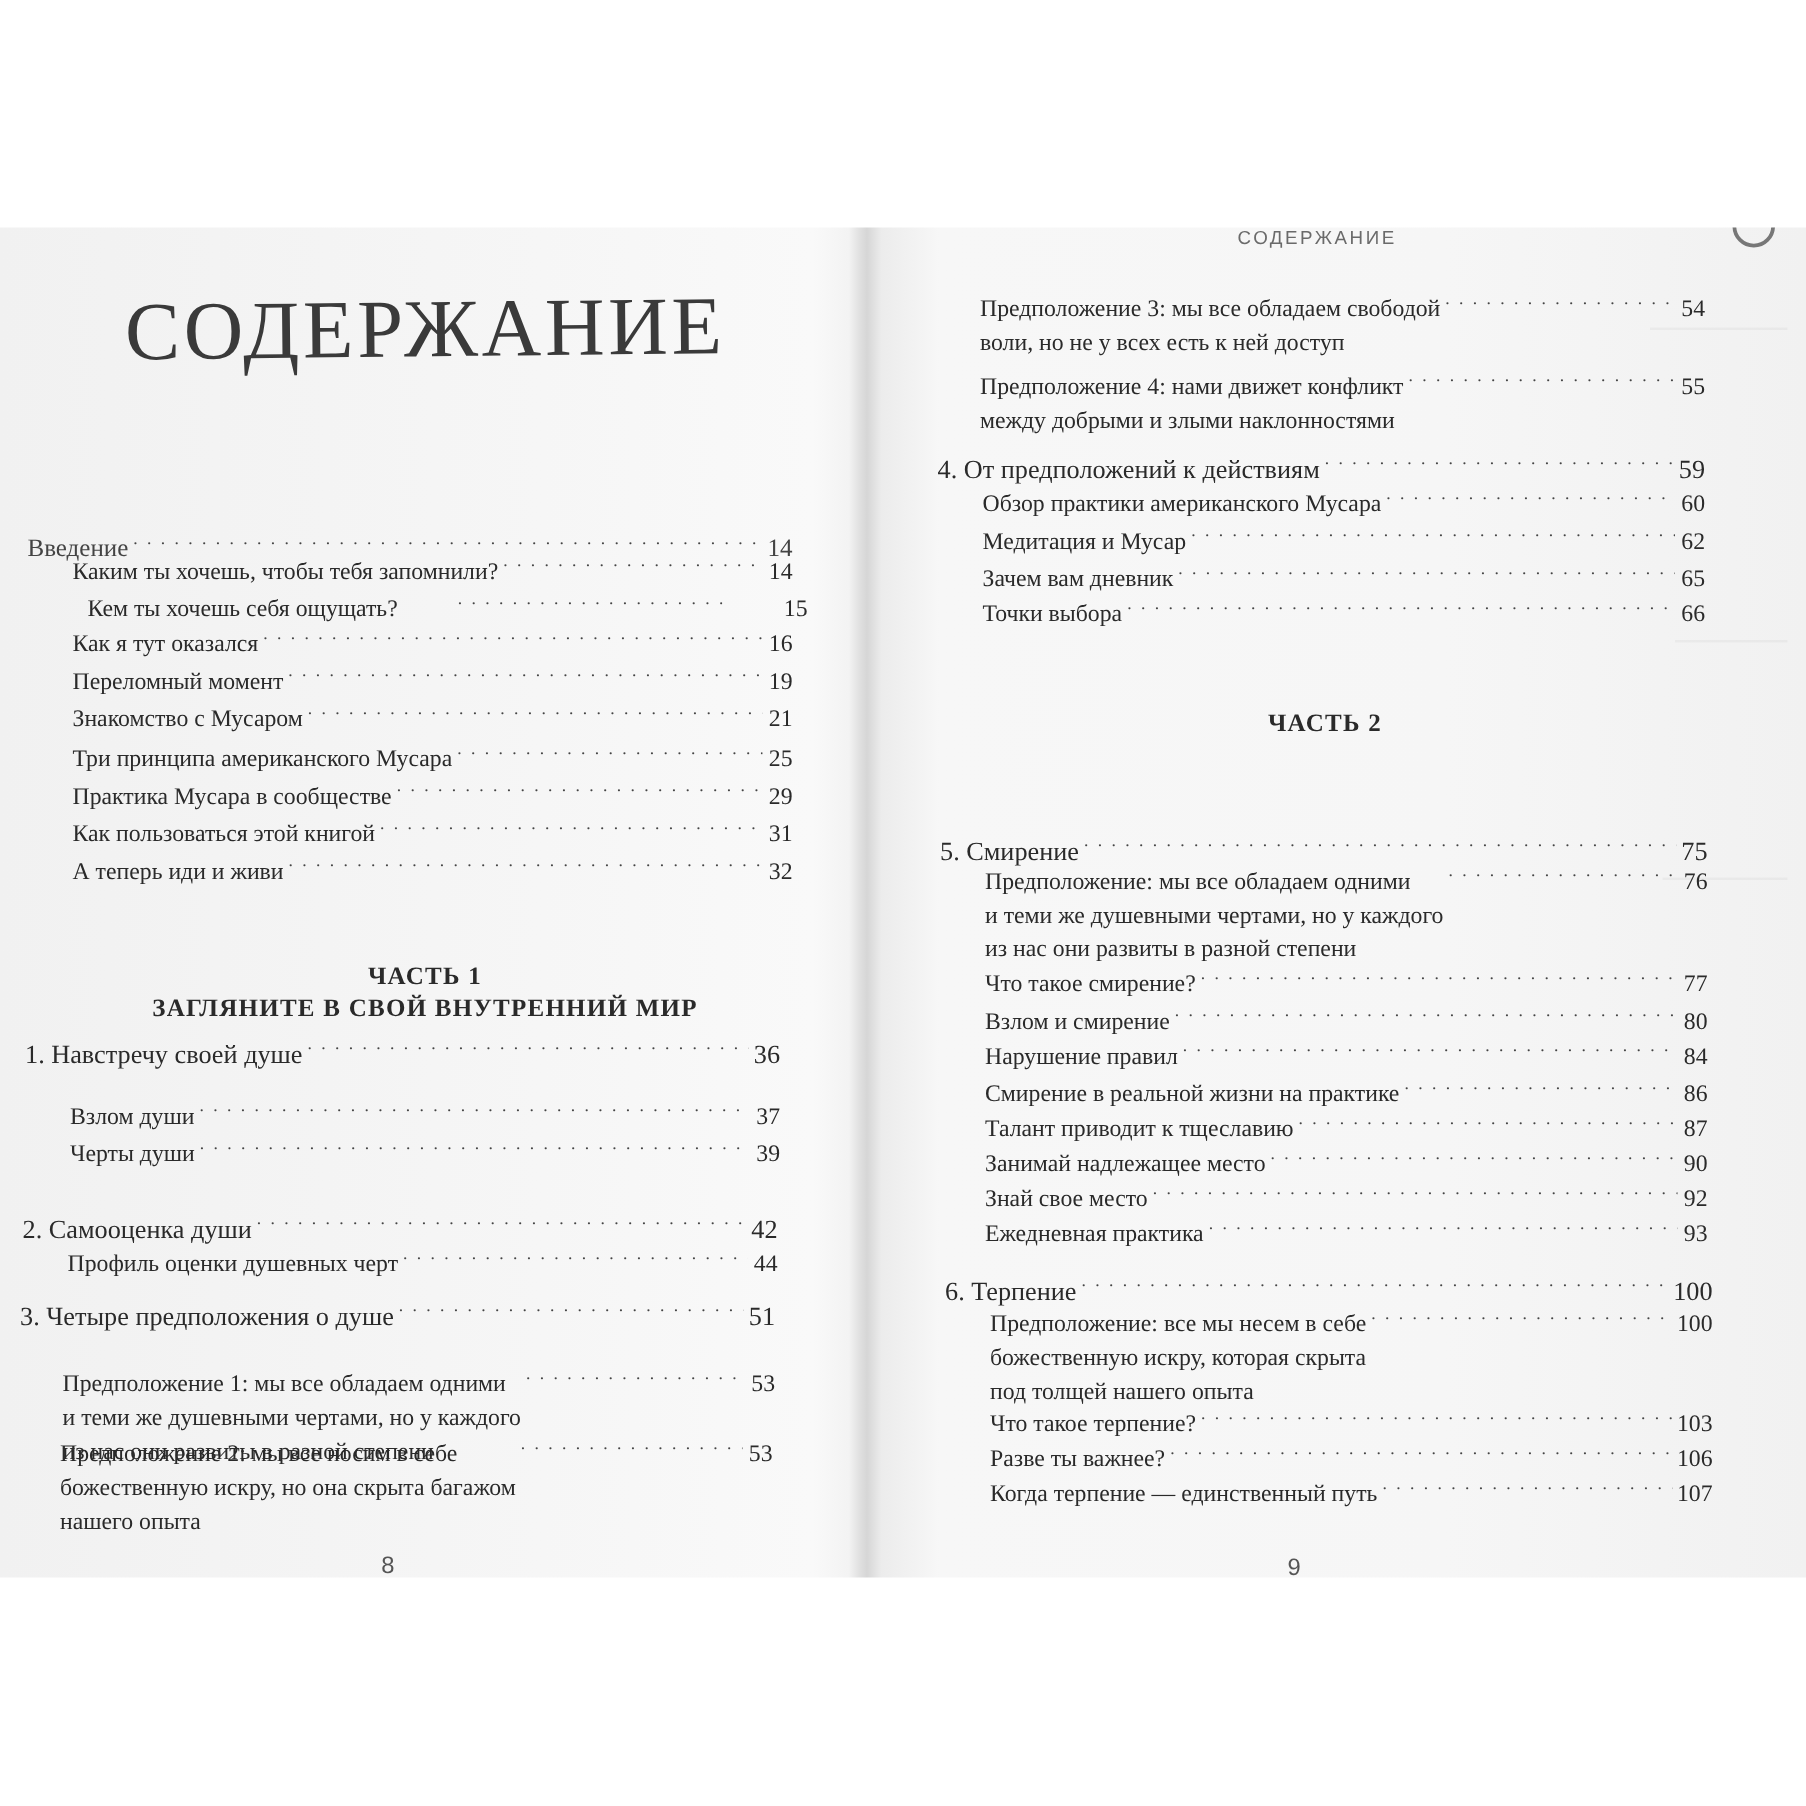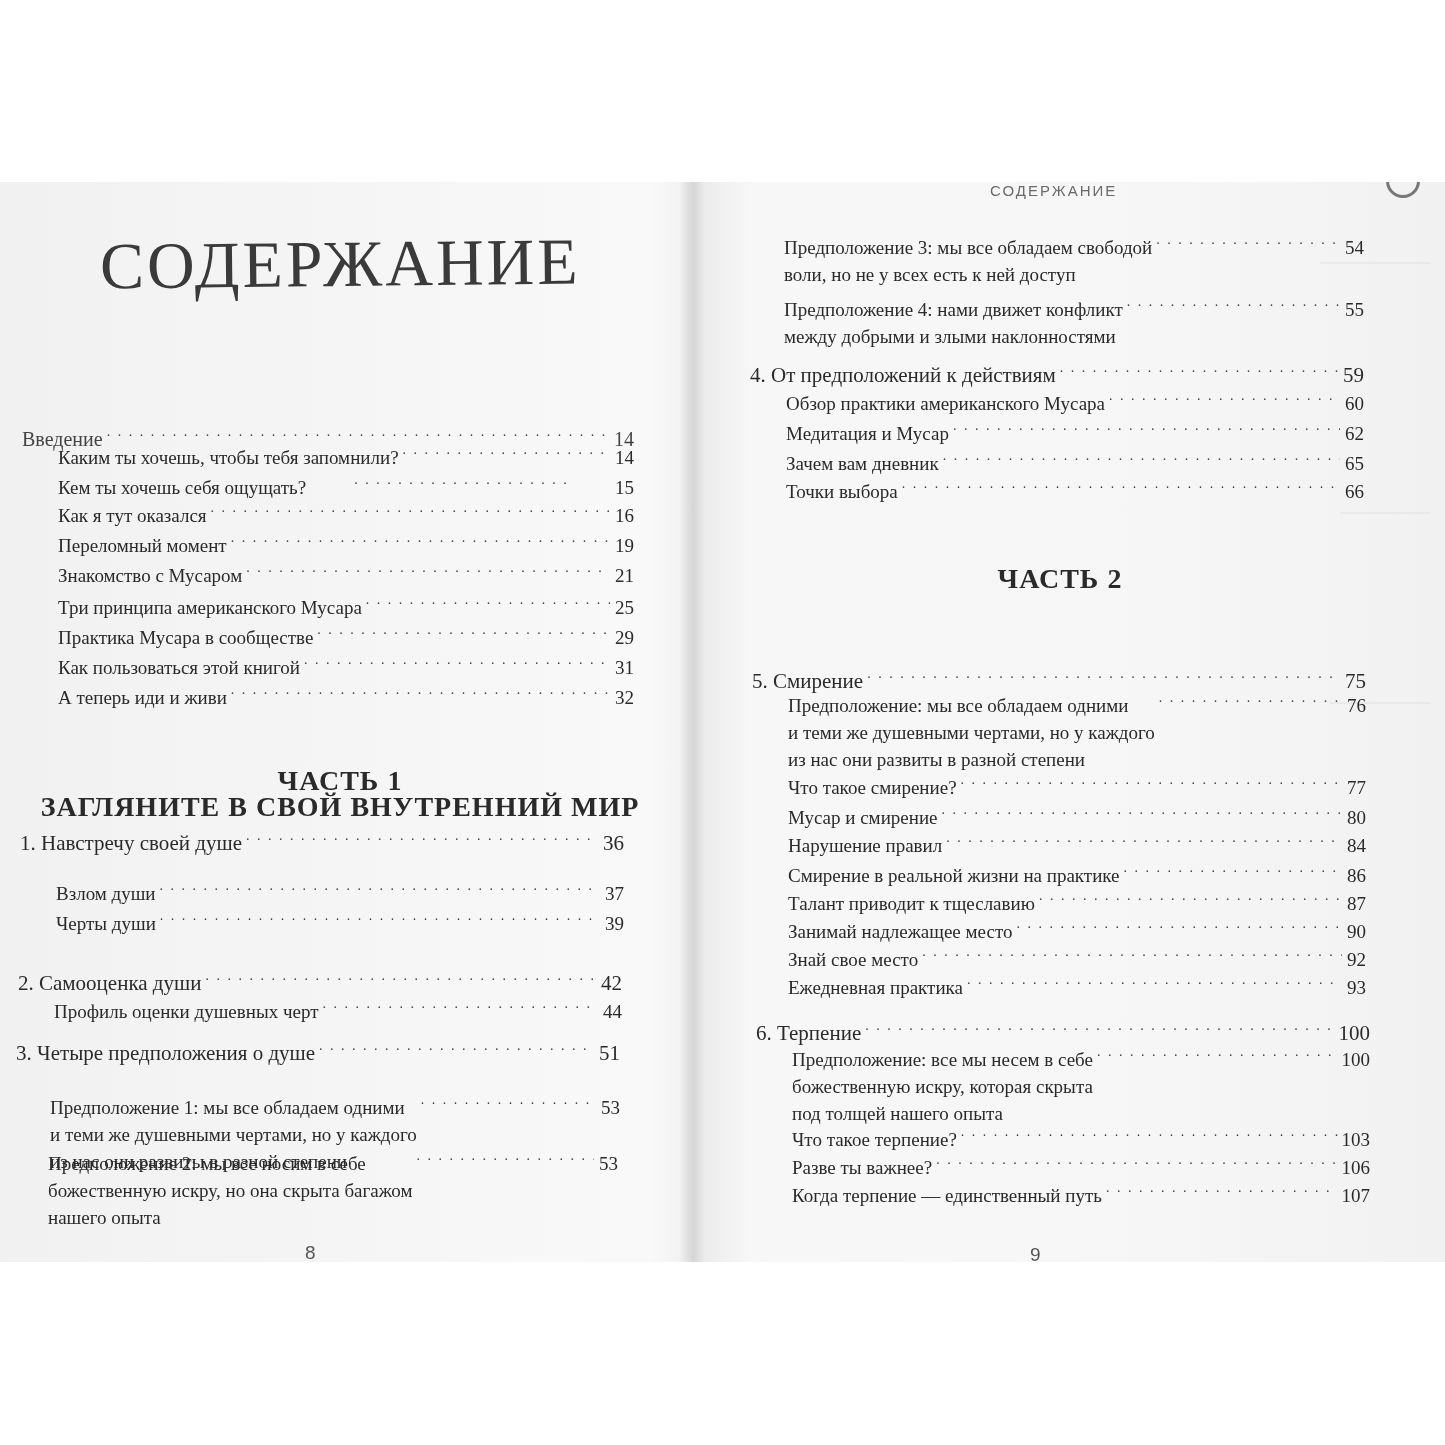--- a/index.html
+++ b/index.html
@@ -37,21 +37,21 @@
   .entry .text { white-space: pre-line; }
   .entry .dots {
     flex: 1; overflow: hidden; white-space: nowrap; margin: 0 4px 6px 4px;
     height: 12px; line-height: 12px; color: #444; letter-spacing: 2px; font-size: 14px;
   }
   .entry .page-num { min-width: 20px; text-align: right; }
   .entry.chapter { font-size: 21px; }
   .entry.intro { font-size: 20px; color: #444; }
 
   .part-heading {
-    position: absolute; text-align: center; font-weight: bold; font-size: 28px;
+    position: absolute; text-align: center; font-weight: bold; font-size: 20px;
     line-height: 26px; letter-spacing: 1px; color: #2a2a2a;
   }
   .part-heading .part-num { display: block; }
   .part-heading .part-title { display: block; white-space: pre-line; }
 
   .folio { position: absolute; font-family: "Liberation Sans", "DejaVu Sans", sans-serif; font-size: 19px; color: #555; }
 
   .bleed { position: absolute; background: rgba(0,0,0,0.035); height: 2px; }
 </style>
 </head>
@@ -66,21 +66,21 @@
       <span class="text">Введение</span>
       <span class="dots">. . . . . . . . . . . . . . . . . . . . . . . . . . . . . . . . . . . . . . . . . . . . . . . . . . . . . . . . . . . . . . . . . .</span>
       <span class="page-num">14</span>
     </div>
 
     <div class="entry" style="left:58px; top:262px; width:576px;">
         <span class="text">Каким ты хочешь, чтобы тебя запомнили?</span>
         <span class="dots">. . . . . . . . . . . . . . . . . . . . . . . . . . . . . . . . . . . . . . . . . . . . . . . . . . . . . . . . . . . . . . . . . .</span>
         <span class="page-num">14</span>
       </div>
-    <div class="entry" style="left:58px; top:292px; width:576px;gap:44px;">
+    <div class="entry" style="left:70px; top:292px; width:576px;gap:44px;">
         <span class="text">Кем ты хочешь себя ощущать?</span>
         <span class="dots">. . . . . . . . . . . . . . . . . . . . . . . . . . . . . . . . . . . . . . . . . . . . . . . . . . . . . . . . . . . . . . . . . .</span>
         <span class="page-num">15</span>
       </div>
     <div class="entry" style="left:58px; top:320px; width:576px;">
         <span class="text">Как я тут оказался</span>
         <span class="dots">. . . . . . . . . . . . . . . . . . . . . . . . . . . . . . . . . . . . . . . . . . . . . . . . . . . . . . . . . . . . . . . . . .</span>
         <span class="page-num">16</span>
       </div>
     <div class="entry" style="left:58px; top:350px; width:576px;">
@@ -231,21 +231,21 @@
 из нас они развиты в разной степени</span>
         <span class="dots">. . . . . . . . . . . . . . . . . . . . . . . . . . . . . . . . . . . . . . . . . . . . . . . . . . . . . . . . . . . . . . . . . .</span>
         <span class="page-num">76</span>
       </div>
     <div class="entry" style="left:88px; top:592px; width:578px;">
         <span class="text">Что такое смирение?</span>
         <span class="dots">. . . . . . . . . . . . . . . . . . . . . . . . . . . . . . . . . . . . . . . . . . . . . . . . . . . . . . . . . . . . . . . . . .</span>
         <span class="page-num">77</span>
       </div>
     <div class="entry" style="left:88px; top:622px; width:578px;">
-        <span class="text">Мусар и смирение</span>
+        <span class="text">Взлом и смирение</span>
         <span class="dots">. . . . . . . . . . . . . . . . . . . . . . . . . . . . . . . . . . . . . . . . . . . . . . . . . . . . . . . . . . . . . . . . . .</span>
         <span class="page-num">80</span>
       </div>
     <div class="entry" style="left:88px; top:650px; width:578px;">
         <span class="text">Нарушение правил</span>
         <span class="dots">. . . . . . . . . . . . . . . . . . . . . . . . . . . . . . . . . . . . . . . . . . . . . . . . . . . . . . . . . . . . . . . . . .</span>
         <span class="page-num">84</span>
       </div>
     <div class="entry" style="left:88px; top:680px; width:578px;">
         <span class="text">Смирение в реальной жизни на практике</span>

